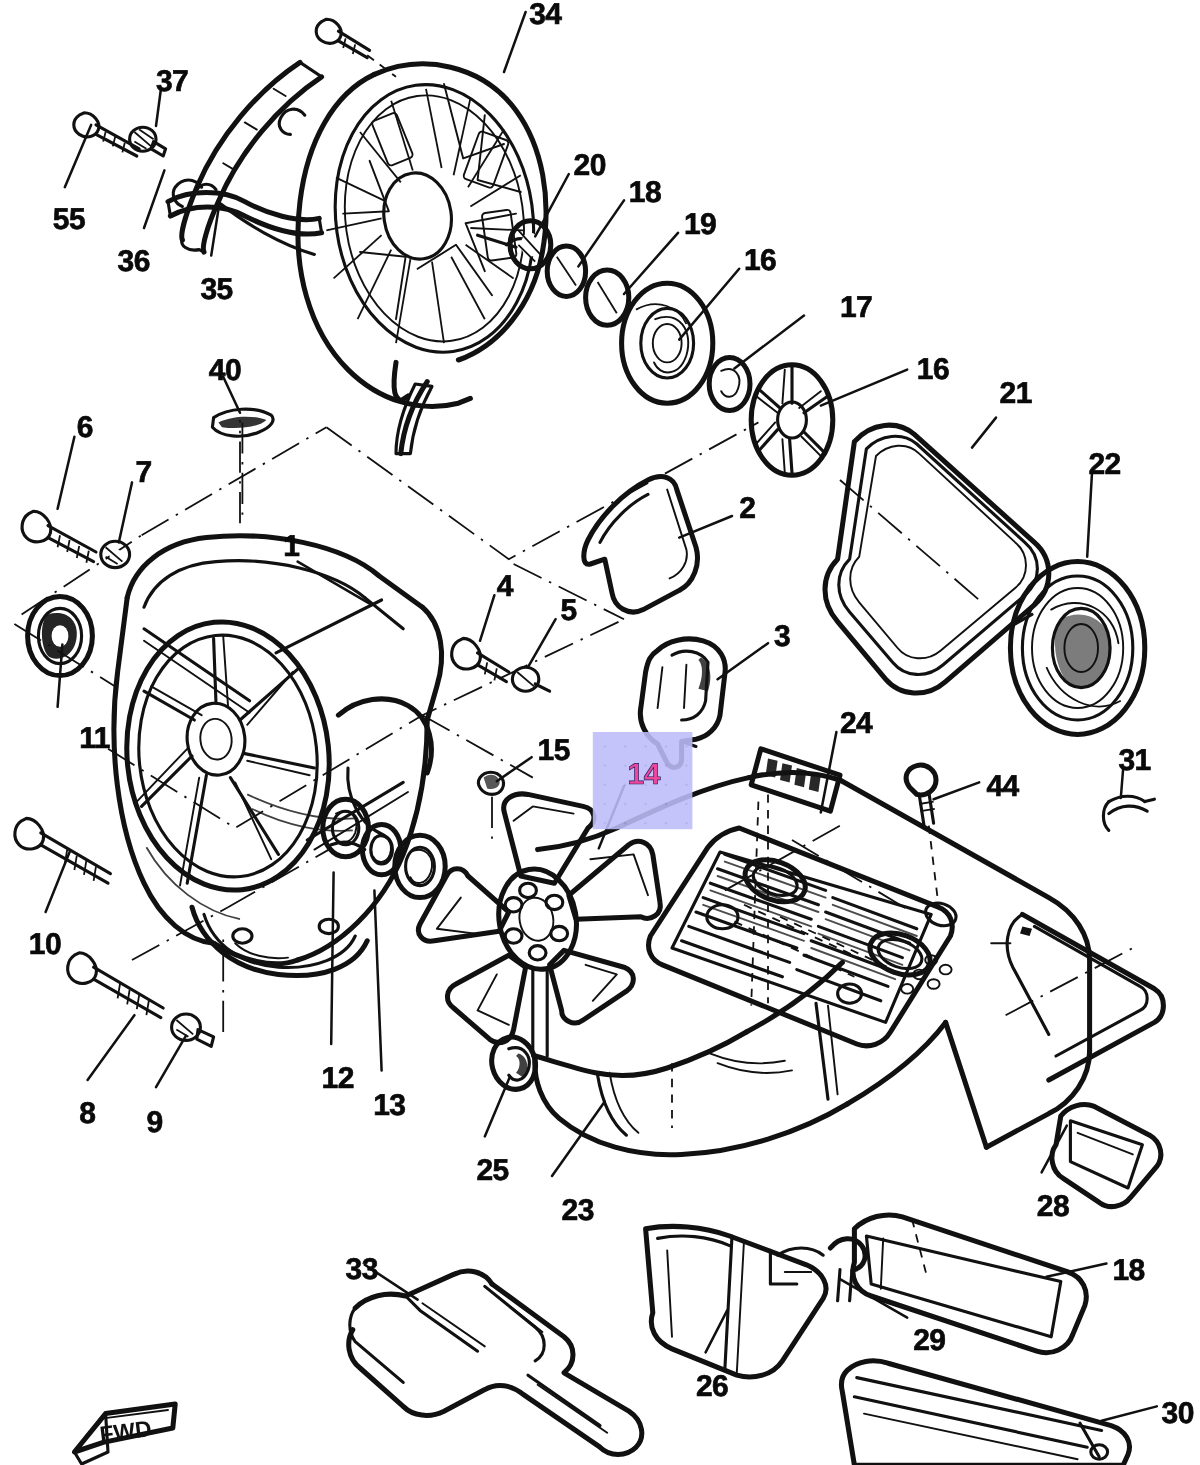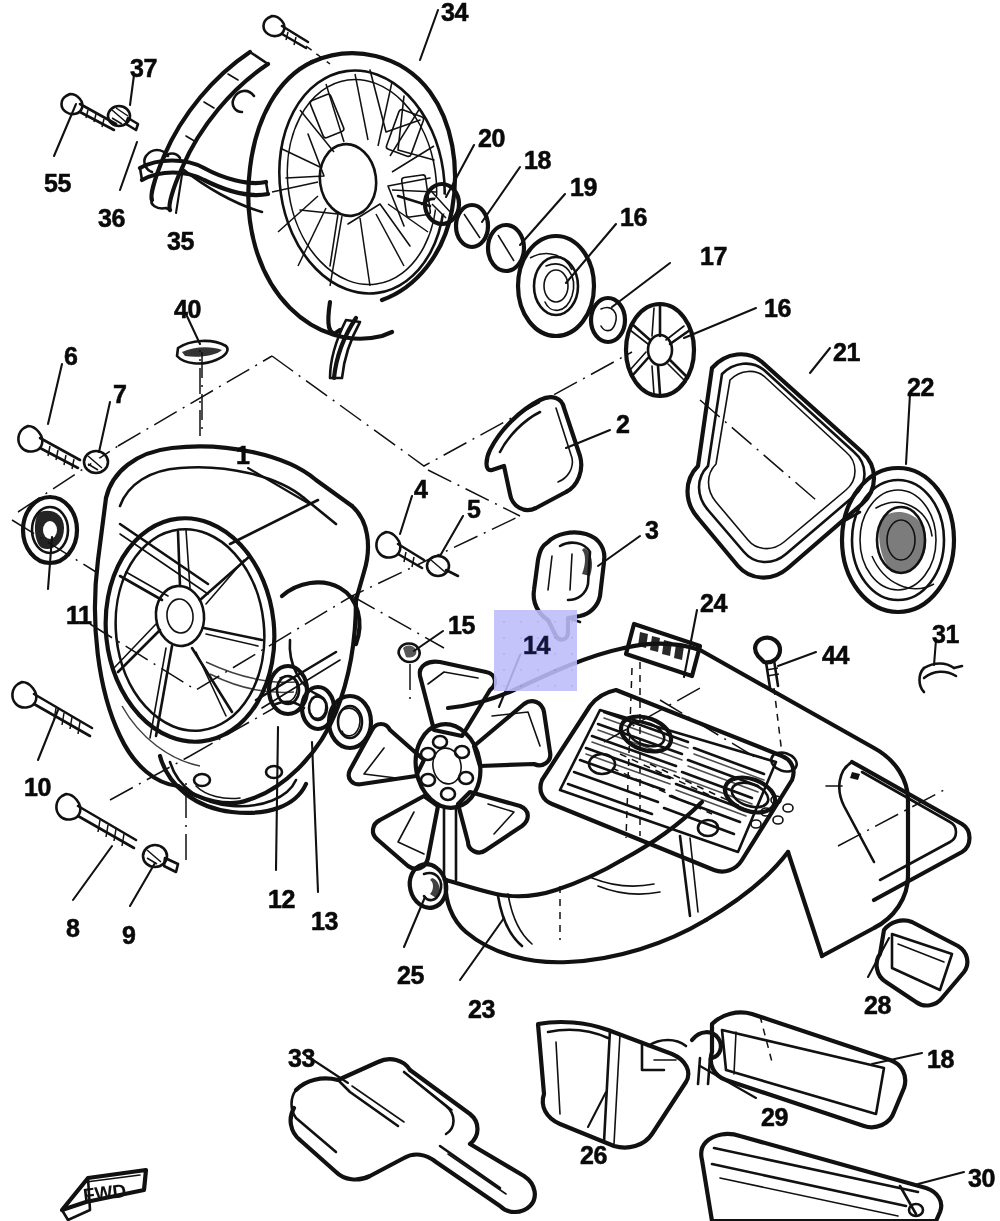--- a/index.html
+++ b/index.html
@@ -29,21 +29,21 @@
     font-size:25px;
     line-height:25px;
     color:#0a0a0a;
     letter-spacing:-0.5px;
     white-space:nowrap;
     -webkit-text-stroke:0.55px #0a0a0a;
     user-select:none;
   }
   
   .callout.selected{
-    color:#0f172a;
+    color:#ec4899;
     -webkit-text-stroke:0.55px #232066;
     z-index:7;
   }
   
   #selection-box{
     position:absolute;
     background:#bdbdfa;
     opacity:0.88;
     z-index:5;
     pointer-events:auto;
@@ -673,21 +673,21 @@
       <div class="callout" style="left: 268px; top: 887px;">12</div>
       <div class="callout" style="left: 311px; top: 909px;">13</div>
       <div class="callout selected" style="left: 523px; top: 633px;">14</div>
       <div class="callout" style="left: 448px; top: 613px;">15</div>
       <div class="callout" style="left: 620px; top: 205px;">16</div>
       <div class="callout" style="left: 764px; top: 296px;">16</div>
       <div class="callout" style="left: 700px; top: 244px;">17</div>
       <div class="callout" style="left: 524px; top: 148px;">18</div>
       <div class="callout" style="left: 570px; top: 175px;">19</div>
       <div class="callout" style="left: 478px; top: 126px;">20</div>
-      <div class="callout" style="left: 833px; top: 340px; text-align: right;">21</div>
+      <div class="callout" style="left: 833px; top: 316px; text-align: right;">21</div>
       <div class="callout" style="left: 907px; top: 375px;">22</div>
       <div class="callout" style="left: 468px; top: 997px;">23</div>
       <div class="callout" style="left: 700px; top: 591px;">24</div>
       <div class="callout" style="left: 397px; top: 963px;">25</div>
       <div class="callout" style="left: 580px; top: 1143px;">26</div>
       <div class="callout" style="left: 927px; top: 1047px;">18</div>
       <div class="callout" style="left: 864px; top: 993px;">28</div>
       <div class="callout" style="left: 761px; top: 1105px;">29</div>
       <div class="callout" style="left: 968px; top: 1166px;">30</div>
       <div class="callout" style="left: 932px; top: 622px;">31</div>

